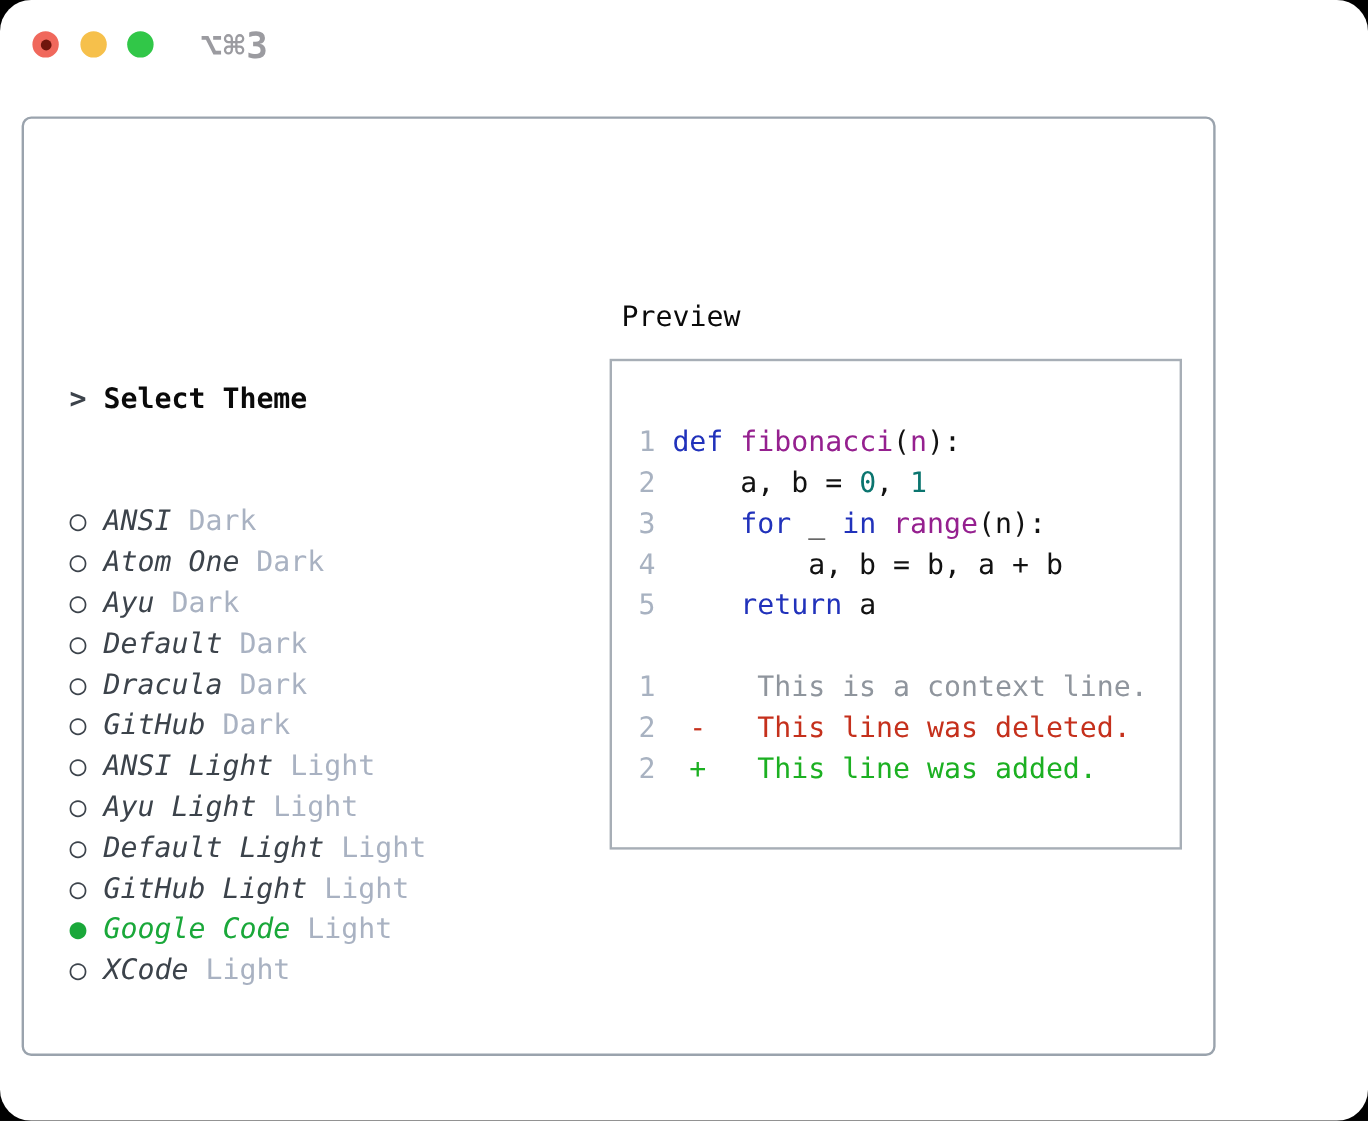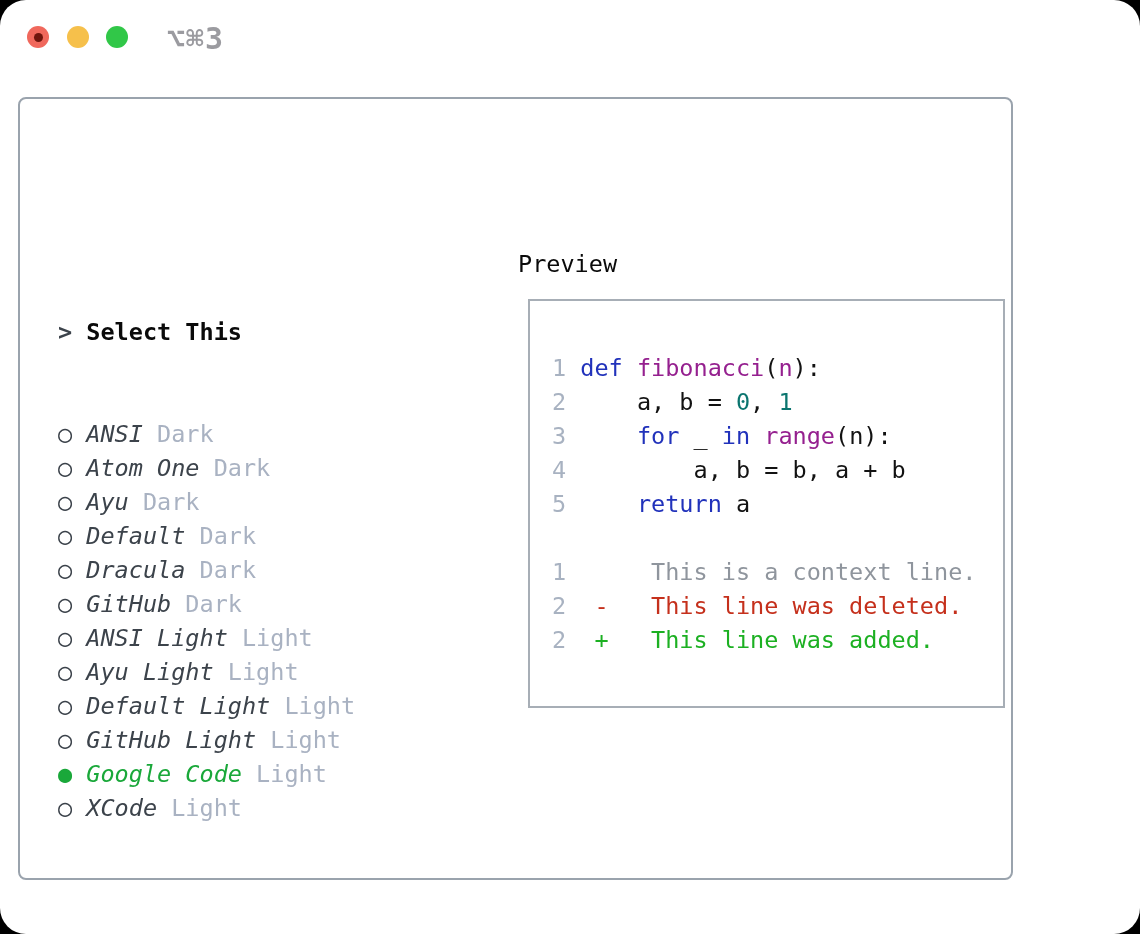--- a/index.html
+++ b/index.html
@@ -25,21 +25,21 @@
   .row{min-height:34px;}
   .hdr{font-weight:bold;color:var(--heading);}
   .item-name{color:var(--item);font-style:italic;}
   .item-tag{color:var(--muted);}
   .item-sel .item-name,.item-sel .marker{color:var(--selected);}
   .marker{color:var(--item);}
   .theme-item,.apply-option{cursor:pointer;}
 
   
   .preview-hdr{position:absolute;left:498px;top:148px;font-weight:normal;color:var(--heading);}
-  .preview-box{position:absolute;left:508px;top:200px;width:477px;height:409px;border:2px solid var(--border-preview);box-sizing:border-box;}
+  .preview-box{position:absolute;left:488px;top:200px;width:477px;height:409px;border:2px solid var(--border-preview);box-sizing:border-box;}
   .preview-code{position:absolute;left:22px;top:50px;}
   .pline{min-height:34px;}
   .c-ln{color:var(--ln);}
   .c-kw{color:var(--kw);}
   .c-fn{color:var(--fn);}
   .c-num{color:var(--num);}
   .c-ctx{color:var(--ctx);}
   .c-del{color:var(--del);}
   .c-add{color:var(--add);}
   .c-plain{color:var(--code);}
@@ -52,21 +52,21 @@
   <div class="titlebar">
     <button class="light close"></button>
     <button class="light min"></button>
     <button class="light max"></button>
     <div class="win-title">⌥⌘3</div>
   </div>
 
   <div class="main-box">
 
     <div class="left-col mono">
-      <div class="row hdr"><span class="marker hdr">&gt;</span><span> </span><span>Select This</span></div>
+      <div class="row hdr"><span class="marker hdr">&gt;</span><span> </span><span>Select Theme</span></div>
       <div id="theme-list"><div class="row theme-item"><span class="marker">○</span><span class="item-name"> ANSI </span><span class="item-tag">Dark</span></div><div class="row theme-item"><span class="marker">○</span><span class="item-name"> Atom One </span><span class="item-tag">Dark</span></div><div class="row theme-item"><span class="marker">○</span><span class="item-name"> Ayu </span><span class="item-tag">Dark</span></div><div class="row theme-item"><span class="marker">○</span><span class="item-name"> Default </span><span class="item-tag">Dark</span></div><div class="row theme-item"><span class="marker">○</span><span class="item-name"> Dracula </span><span class="item-tag">Dark</span></div><div class="row theme-item"><span class="marker">○</span><span class="item-name"> GitHub </span><span class="item-tag">Dark</span></div><div class="row theme-item"><span class="marker">○</span><span class="item-name"> ANSI Light </span><span class="item-tag">Light</span></div><div class="row theme-item"><span class="marker">○</span><span class="item-name"> Ayu Light </span><span class="item-tag">Light</span></div><div class="row theme-item"><span class="marker">○</span><span class="item-name"> Default Light </span><span class="item-tag">Light</span></div><div class="row theme-item"><span class="marker">○</span><span class="item-name"> GitHub Light </span><span class="item-tag">Light</span></div><div class="row theme-item item-sel"><span class="marker">●</span><span class="item-name"> Google Code </span><span class="item-tag">Light</span></div><div class="row theme-item"><span class="marker">○</span><span class="item-name"> XCode </span><span class="item-tag">Light</span></div></div>
 
       
 
       
     </div>
 
     <div class="preview-hdr mono">Preview</div>
 
     <div class="preview-box">

